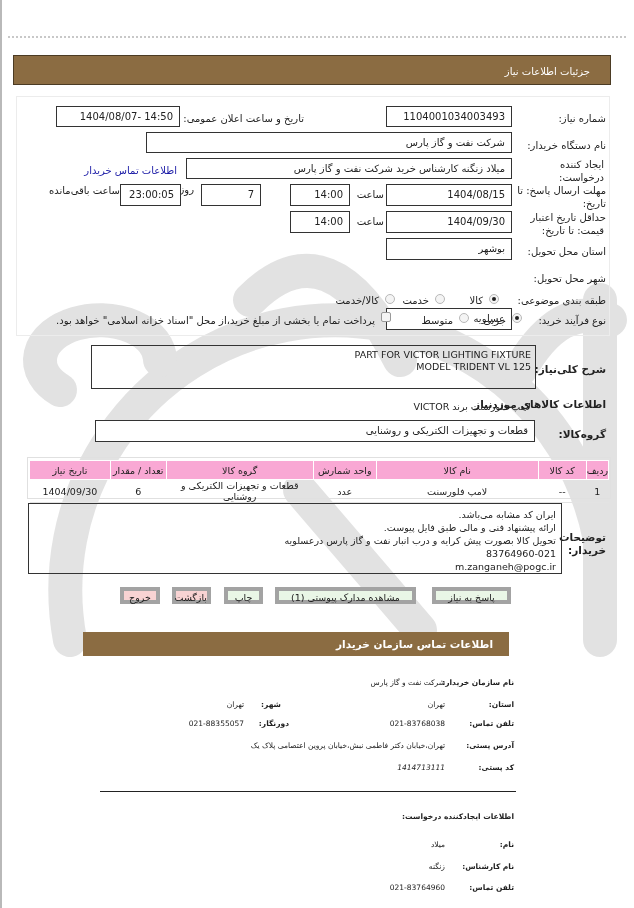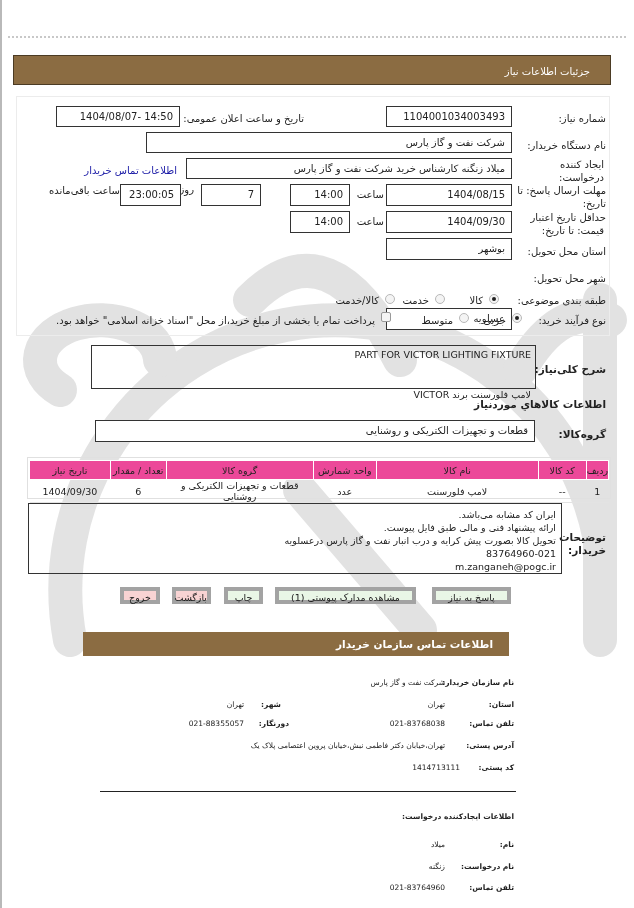--- a/index.html
+++ b/index.html
@@ -20,21 +20,21 @@
   .link { position: absolute; color: #1a1aa6; direction: rtl; font-size: 10px; }
   .radio { position: absolute; width: 10px; height: 10px; border-radius: 50%; border: 1px solid #b8b8b8; background: #f4f4f4; }
   .radio.on::after { content: ""; position: absolute; left: 2px; top: 2px; width: 4px; height: 4px; border-radius: 50%; background: #222; }
   .check { position: absolute; width: 10px; height: 10px; border: 1px solid #999; background: #f4f4f4; border-radius: 2px; }
 
   .bold { font-weight: bold; }
   .desc-box { position: absolute; left: 91px; top: 345px; width: 445px; height: 44px; border: 1px solid #333; direction: rtl; text-align: right; padding: 3px 4px; font-size: 9.5px; line-height: 12px; }
   .desc-box div { direction: ltr; text-align: right; }
 
   table.items { position: absolute; left: 29px; top: 460px; width: 580px; border-collapse: collapse; direction: rtl; font-size: 9.5px; }
-  table.items th { background: #ec4899; color: #222; font-weight: normal; height: 19px; border: 1px solid #fff; text-align: center; }
+  table.items th { background: #f9a8d4; color: #222; font-weight: normal; height: 19px; border: 1px solid #fff; text-align: center; }
   table.items td { height: 19px; text-align: center; border-bottom: 1px solid #e3e3e3; }
   .tbl-wrap { position: absolute; left: 27px; top: 457px; width: 584px; height: 42px; border: 1px solid #e0e0e0; }
 
   .notes { position: absolute; left: 28px; top: 503px; width: 534px; height: 71px; border: 1px solid #333; direction: rtl; text-align: right; padding: 4px 5px; font-size: 9.5px; line-height: 13px; }
   .btn { position: absolute; height: 17px; border: 4px solid #a3a3a3; font-size: 9.5px; text-align: center; line-height: 13px; direction: rtl; }
   .btn.green { background: #e9f6e6; }
   .btn.red { background: #f8d3d3; }
 
   .info { position: absolute; direction: rtl; font-size: 7.5px; color: #222; white-space: nowrap; }
   .info.key { font-weight: bold; }
@@ -112,20 +112,21 @@
 <div class="radio on" style="left:512px; top:313px;"></div>
 <div class="lbl" style="right:128px; top:315px;">جزیی</div>
 <div class="radio" style="left:459px; top:313px;"></div>
 <div class="lbl" style="right:181px; top:315px;">متوسط</div>
 <div class="check" style="left:381px; top:312px;"></div>
 <div class="lbl" style="right:259px; top:315px; white-space:nowrap;">پرداخت تمام یا بخشی از مبلغ خرید،از محل "اسناد خزانه اسلامی" خواهد بود.</div>
 
 <div class="lbl bold" style="right:28px; top:363px; font-size:10.5px;">شرح کلی‌نیاز:</div>
 <div class="desc-box">
   <div>PART FOR VICTOR LIGHTING  FIXTURE</div>
+  <div>MODEL  TRIDENT  VL 125</div>
   <div style="direction:rtl;margin-top:28px;">لامپ  فلورسنت برند  VICTOR</div>
 </div>
 
 <div class="lbl bold" style="right:28px; top:398px; font-size:10.5px;">اطلاعات کالاهاي موردنياز</div>
 <div class="lbl bold" style="right:28px; top:428px; font-size:10.5px;">گروه‌کالا:</div>
 <div class="box" style="left:95px; top:420px; width:440px; height:22px;">قطعات و تجهیزات  الکتریکی و روشنایی</div>
 
 <div class="tbl-wrap"></div>
 <table class="items">
   <thead>
@@ -182,23 +183,23 @@
 
 <div class="info key" style="right:120px; top:719px;">تلفن تماس:</div>
 <div class="info" style="right:189px; top:719px; direction:ltr;">021-83768038</div>
 <div class="info key" style="right:345px; top:719px;text-align:right;">دورنگار:</div>
 <div class="info" style="right:390px; top:719px; direction:ltr;">021-88355057</div>
 
 <div class="info key" style="right:120px; top:741px;">آدرس پستی:</div>
 <div class="info" style="right:189px; top:741px;">تهران،خیابان دکتر فاطمی نبش،خیابان پروین اعتصامی پلاک یک</div>
 
 <div class="info key" style="right:120px; top:763px;">کد پستی:</div>
-<div class="info" style="right:174px; top:763px;">1414713111</div>
+<div class="info" style="right:189px; top:763px;font-style:italic;">1414713111</div>
 
 <div class="hr"></div>
 
 <div class="info key" style="right:120px; top:812px;">اطلاعات ایجادکننده درخواست:</div>
 <div class="info key" style="right:120px; top:840px;">نام:</div>
 <div class="info" style="right:189px; top:840px;">میلاد</div>
-<div class="info key" style="right:120px; top:862px;">نام درخواست:</div>
+<div class="info key" style="right:120px; top:862px;">نام کارشناس:</div>
 <div class="info" style="right:189px; top:862px;">زنگنه</div>
 <div class="info key" style="right:120px; top:883px;">تلفن تماس:</div>
 <div class="info" style="right:189px; top:883px; direction:ltr;">021-83764960</div>
 
 </body></html>

